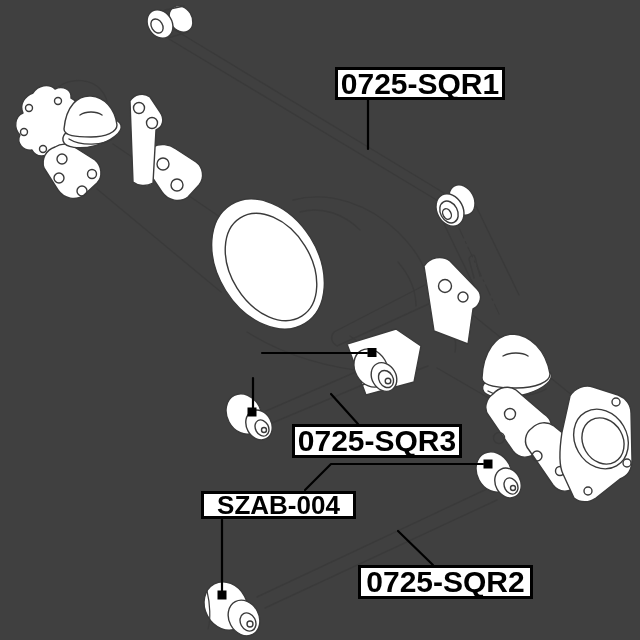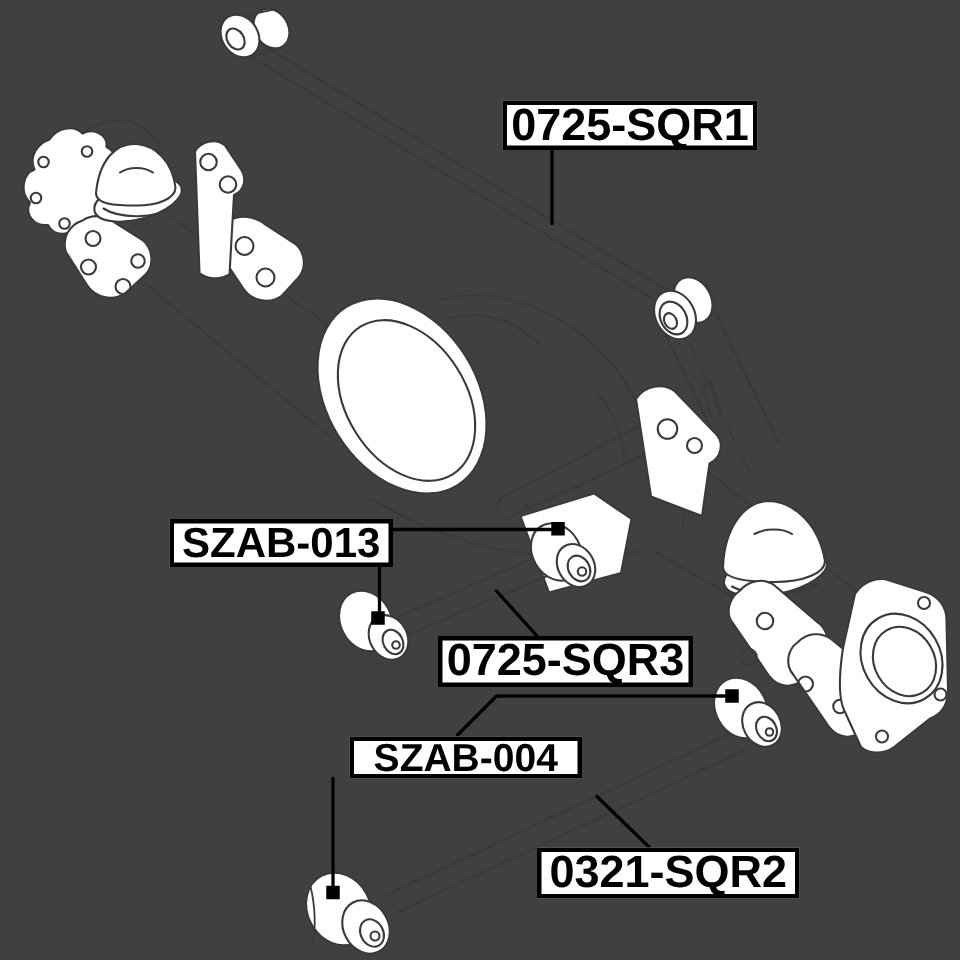--- a/index.html
+++ b/index.html
@@ -16,21 +16,21 @@
     font-weight:700;
     font-family:"Liberation Sans",sans-serif;
     line-height:1;
     letter-spacing:0px;
     white-space:nowrap;
     cursor:pointer;
   }
   .lbl-sqr1 {left:335px;top:67px; width:170px;height:33px;font-size:30px;}
   .lbl-szab013{left:113px;top:346px;width:149px;height:32px;font-size:28px;}
   .lbl-sqr3 {left:292px;top:424px;width:170px;height:34px;font-size:30px;}
-  .lbl-szab004{left:201px;top:491px;width:155px;height:28px;font-size:26px;margin-left:32px;}
+  .lbl-szab004{left:201px;top:491px;width:155px;height:28px;font-size:26px;}
   .lbl-sqr2 {left:358px;top:565px;width:175px;height:34px;font-size:30px;}
 </style>
 </head>
 <body>
 
 <div class="screen">
 
   <svg class="drawing" width="640" height="640" viewBox="0 0 640 640" fill="none" stroke="#3a3a3a" stroke-width="1.4" stroke-linecap="round" stroke-linejoin="round">
 
     <g>
@@ -165,18 +165,17 @@
       <path d="M222,519 L222,591"></path>
       <path d="M433,565 L398,531"></path>
       <rect x="367.5" y="348" width="9" height="9" fill="#000000" stroke="none"></rect>
       <rect x="247.5" y="407.5" width="9" height="9" fill="#000000" stroke="none"></rect>
       <rect x="483.5" y="459.5" width="9" height="9" fill="#000000" stroke="none"></rect>
       <rect x="217.5" y="590.5" width="9" height="9" fill="#000000" stroke="none"></rect>
     </g>
   </svg>
 
   <div class="part-label lbl-sqr1">0725-SQR1</div>
-  <div class="part-label lbl-szab013">SZAB-013</div>
   <div class="part-label lbl-sqr3">0725-SQR3</div>
   <div class="part-label lbl-szab004">SZAB-004</div>
-  <div class="part-label lbl-sqr2">0321-SQR2</div>
+  <div class="part-label lbl-sqr2">0725-SQR2</div>
 
 </div>
 
 </body></html>

